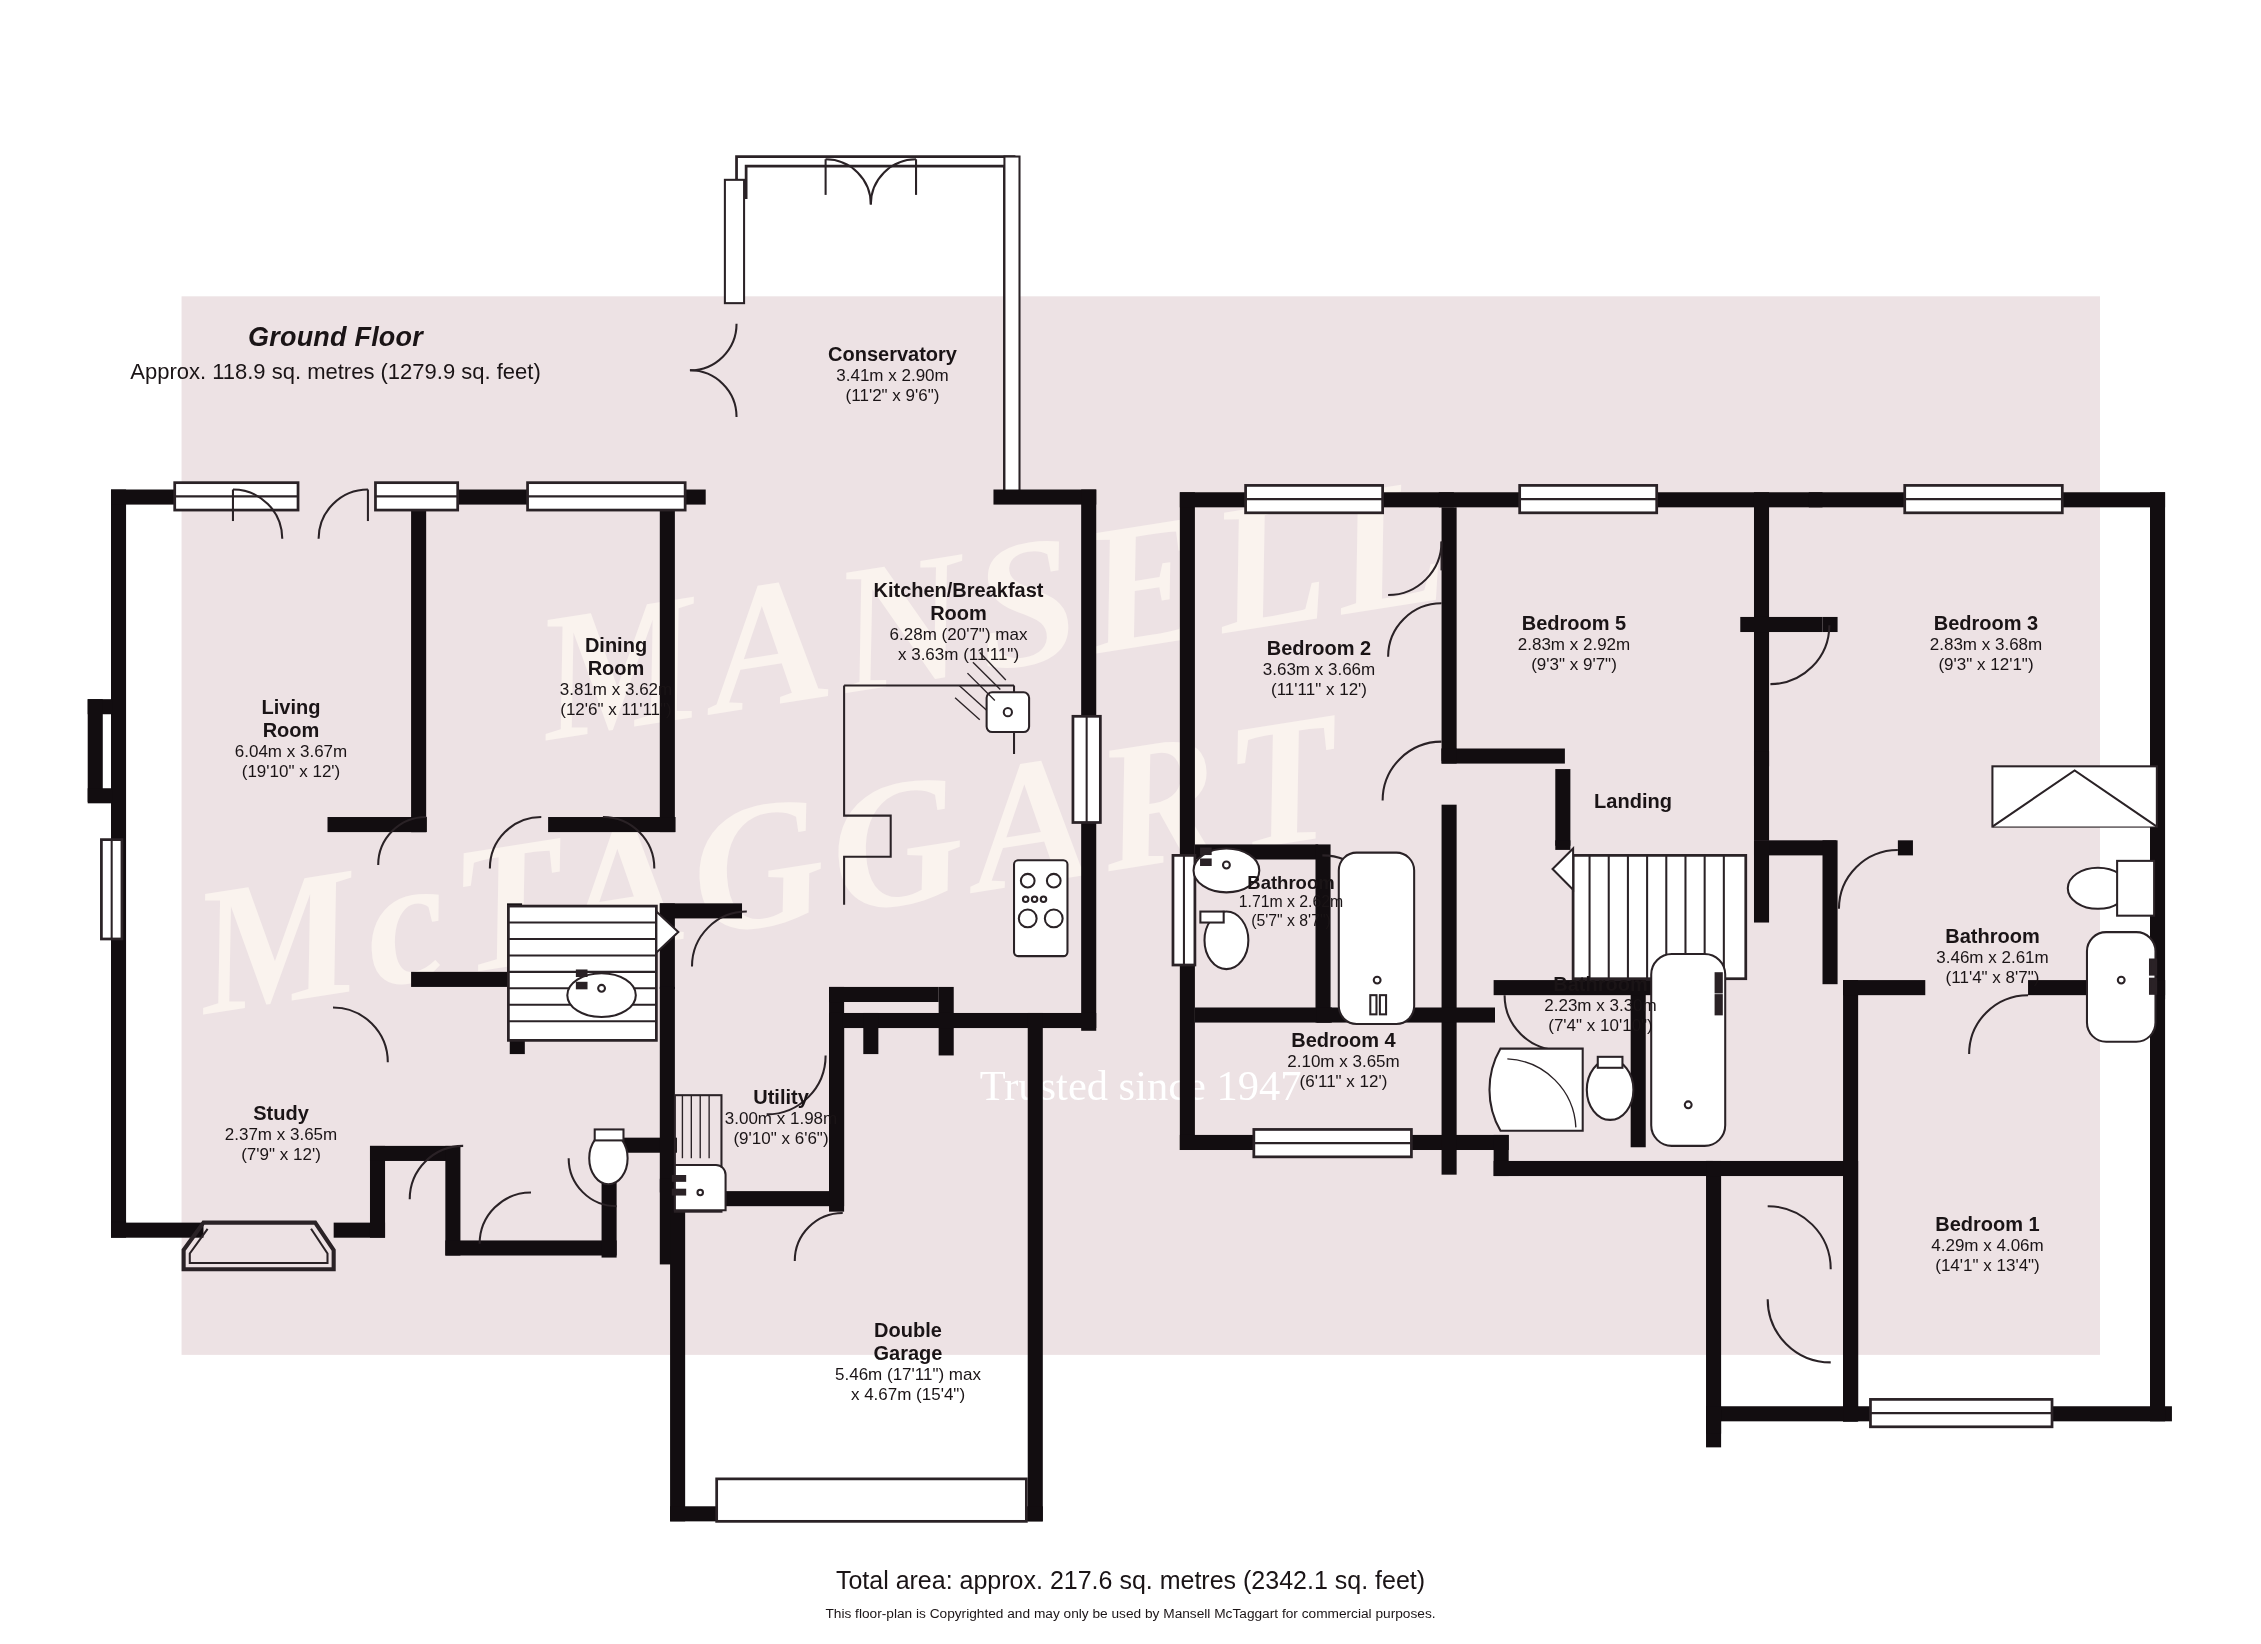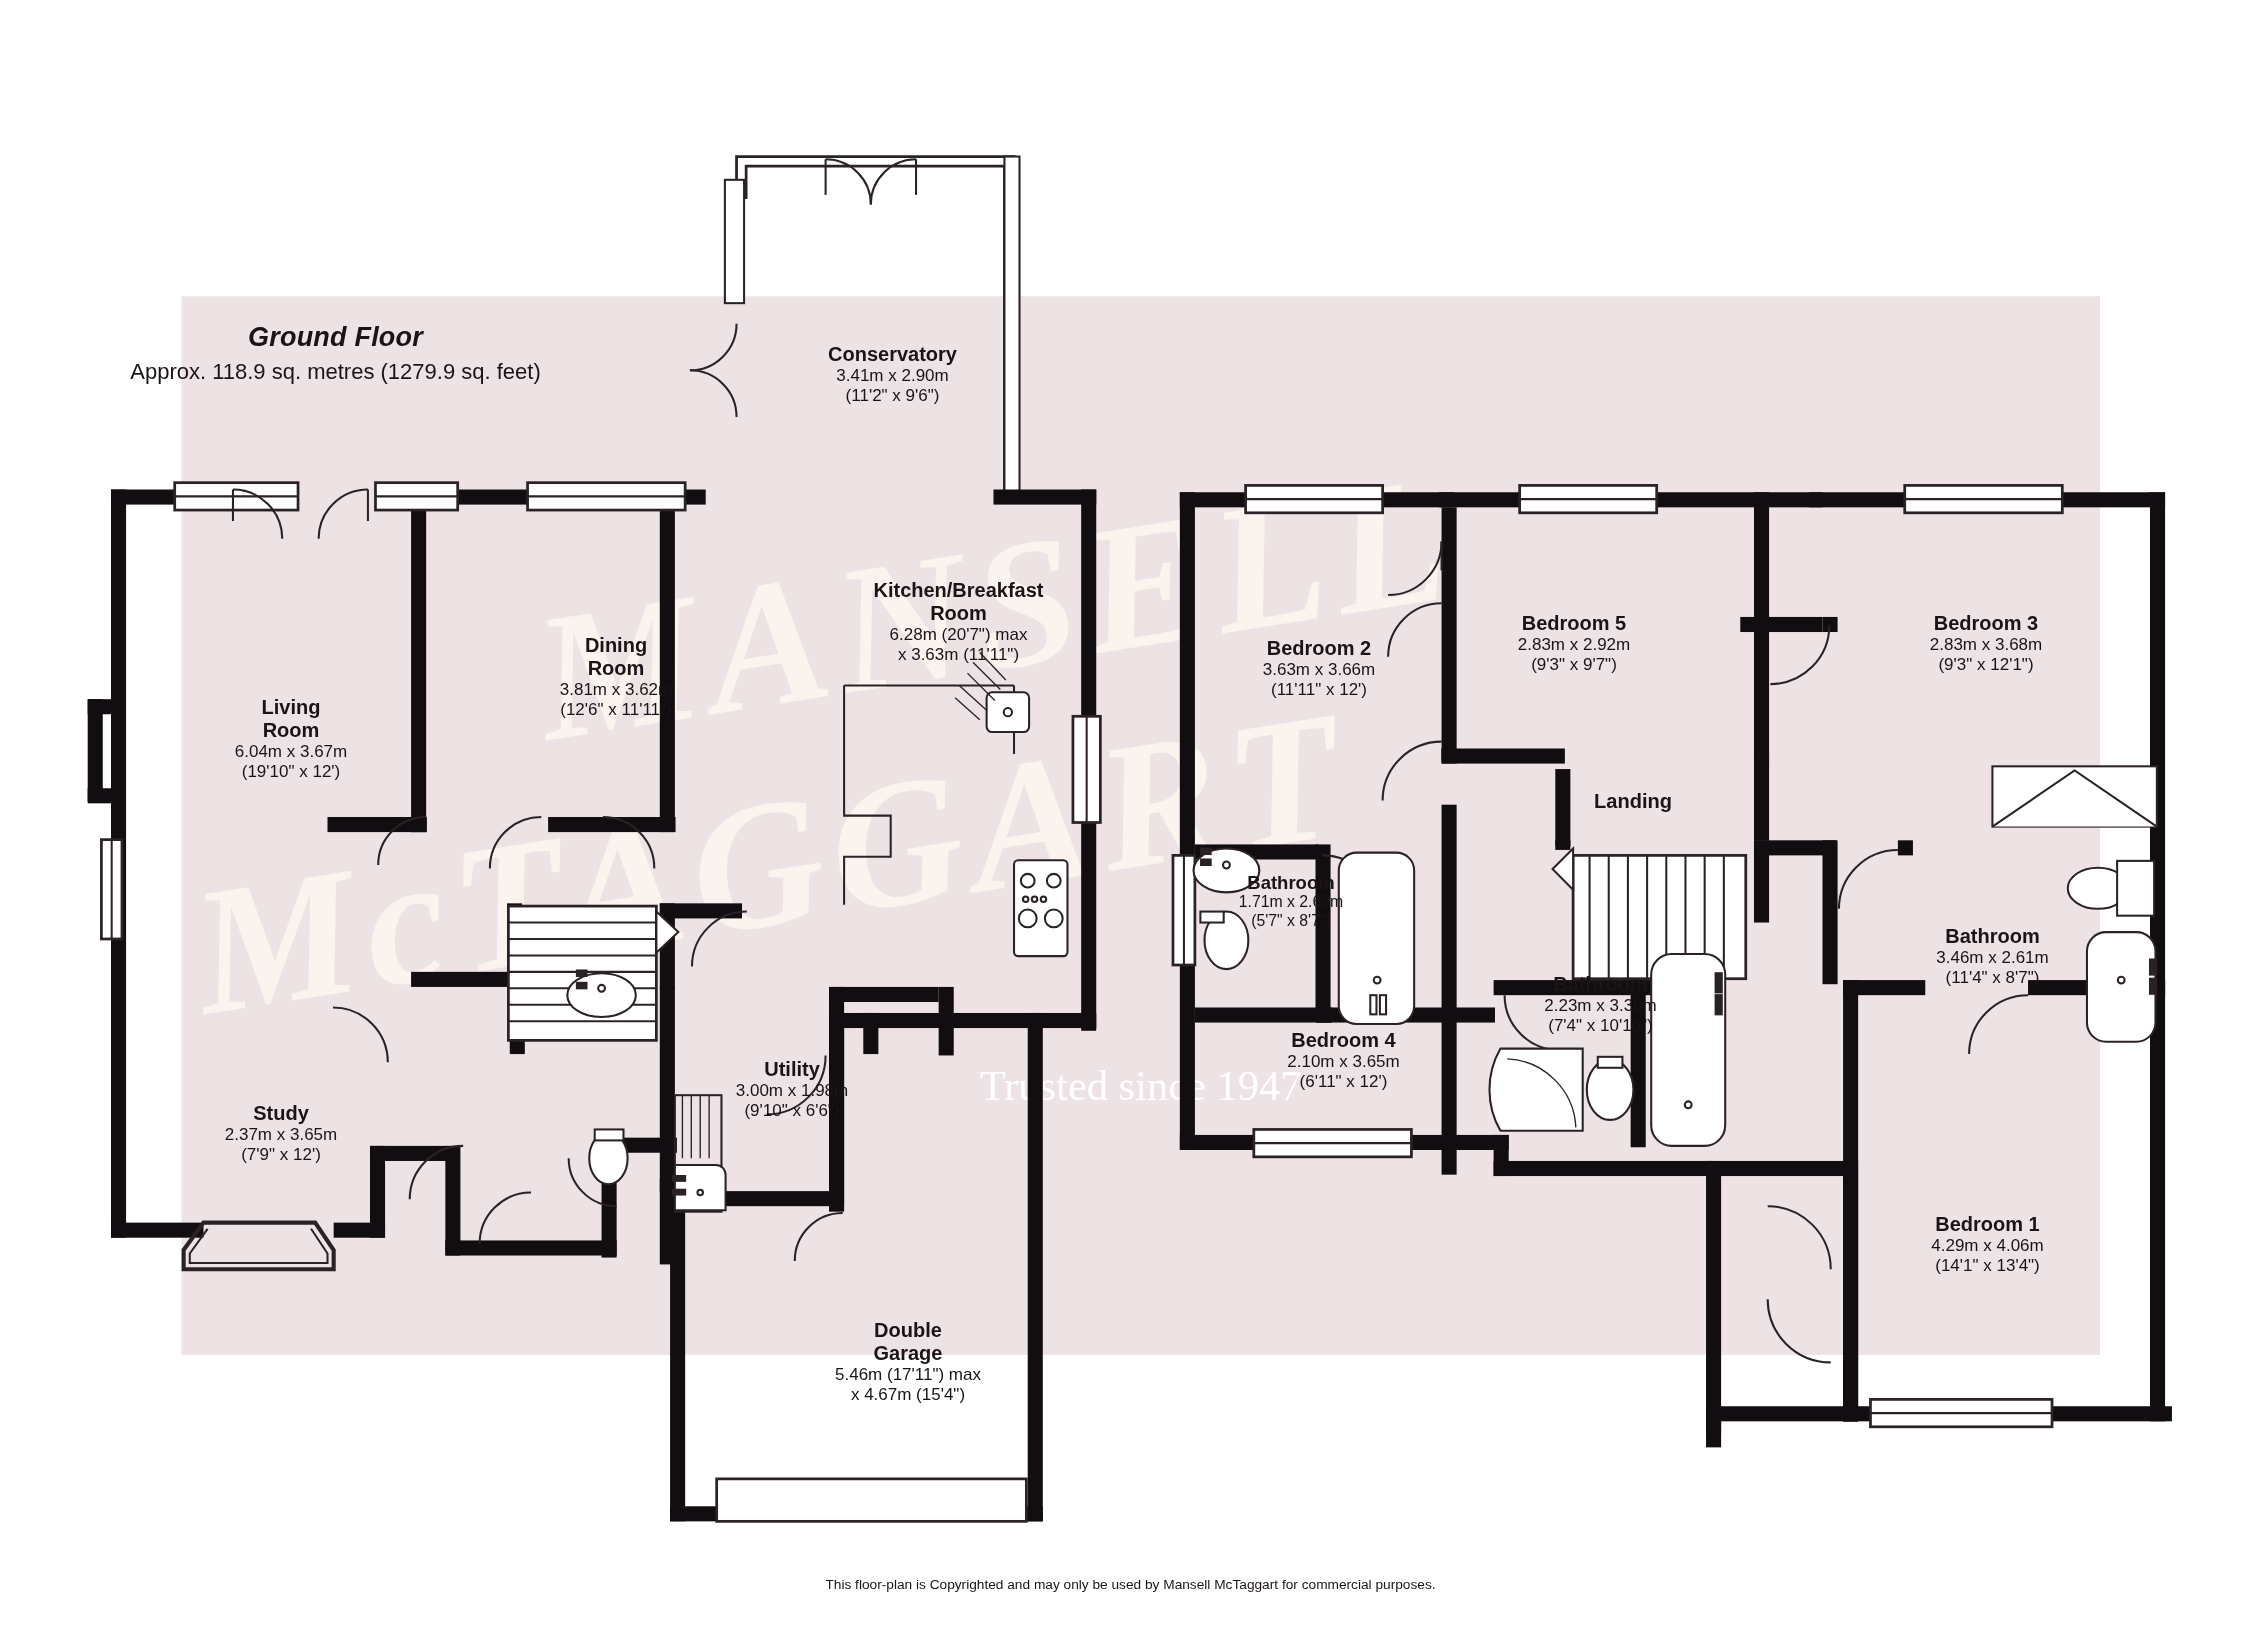--- a/index.html
+++ b/index.html
@@ -375,21 +375,21 @@
       <div class="lbl" style="left: 835px; top: 579px; width: 247px; font-size: 17px; text-align: center;">
         <div class="nm" style="font-size: 20px;">Kitchen/Breakfast<br>Room</div>
         <div class="dm">6.28m (20'7") max</div>
         <div class="dm">x 3.63m (11'11")</div>
       </div>
       <div class="lbl" style="left: 178px; top: 1102px; width: 206px; font-size: 17px;">
         <div class="nm" style="font-size: 20px;">Study</div>
         <div class="dm">2.37m x 3.65m</div>
         <div class="dm">(7'9" x 12')</div>
       </div>
-      <div class="lbl" style="left: 685px; top: 1058px; width: 192px; font-size: 17px; padding-left: 11px;">
+      <div class="lbl" style="left: 685px; top: 1086px; width: 192px; font-size: 17px;">
         <div class="nm" style="font-size: 20px;">Utility</div>
         <div class="dm">3.00m x 1.98m</div>
         <div class="dm">(9'10" x 6'6")</div>
       </div>
       <div class="lbl" style="left: 795px; top: 1319px; width: 226px; font-size: 17px;">
         <div class="nm" style="font-size: 20px;">Double<br>Garage</div>
         <div class="dm">5.46m (17'11") max</div>
         <div class="dm">x 4.67m (15'4")</div>
       </div>
       <div class="lbl" style="left: 1216px; top: 637px; width: 206px; font-size: 17px;">
@@ -431,17 +431,18 @@
         <div class="dm">(11'4" x 8'7")</div>
       </div>
       <div class="lbl" style="left: 1888px; top: 1213px; width: 199px; font-size: 17px;">
         <div class="nm" style="font-size: 20px;">Bedroom 1</div>
         <div class="dm">4.29m x 4.06m</div>
         <div class="dm">(14'1" x 13'4")</div>
       </div>
     </div>
 
   <div class="footer" style="left:0; top:1566px;">
+    <div class="tot">Total area: approx. 217.6 sq. metres (2342.1 sq. feet)</div>
     <div class="cop">This floor-plan is Copyrighted and may only be used by Mansell McTaggart for commercial purposes.</div>
   </div>
 
 </div>
 
 
 </body></html>

